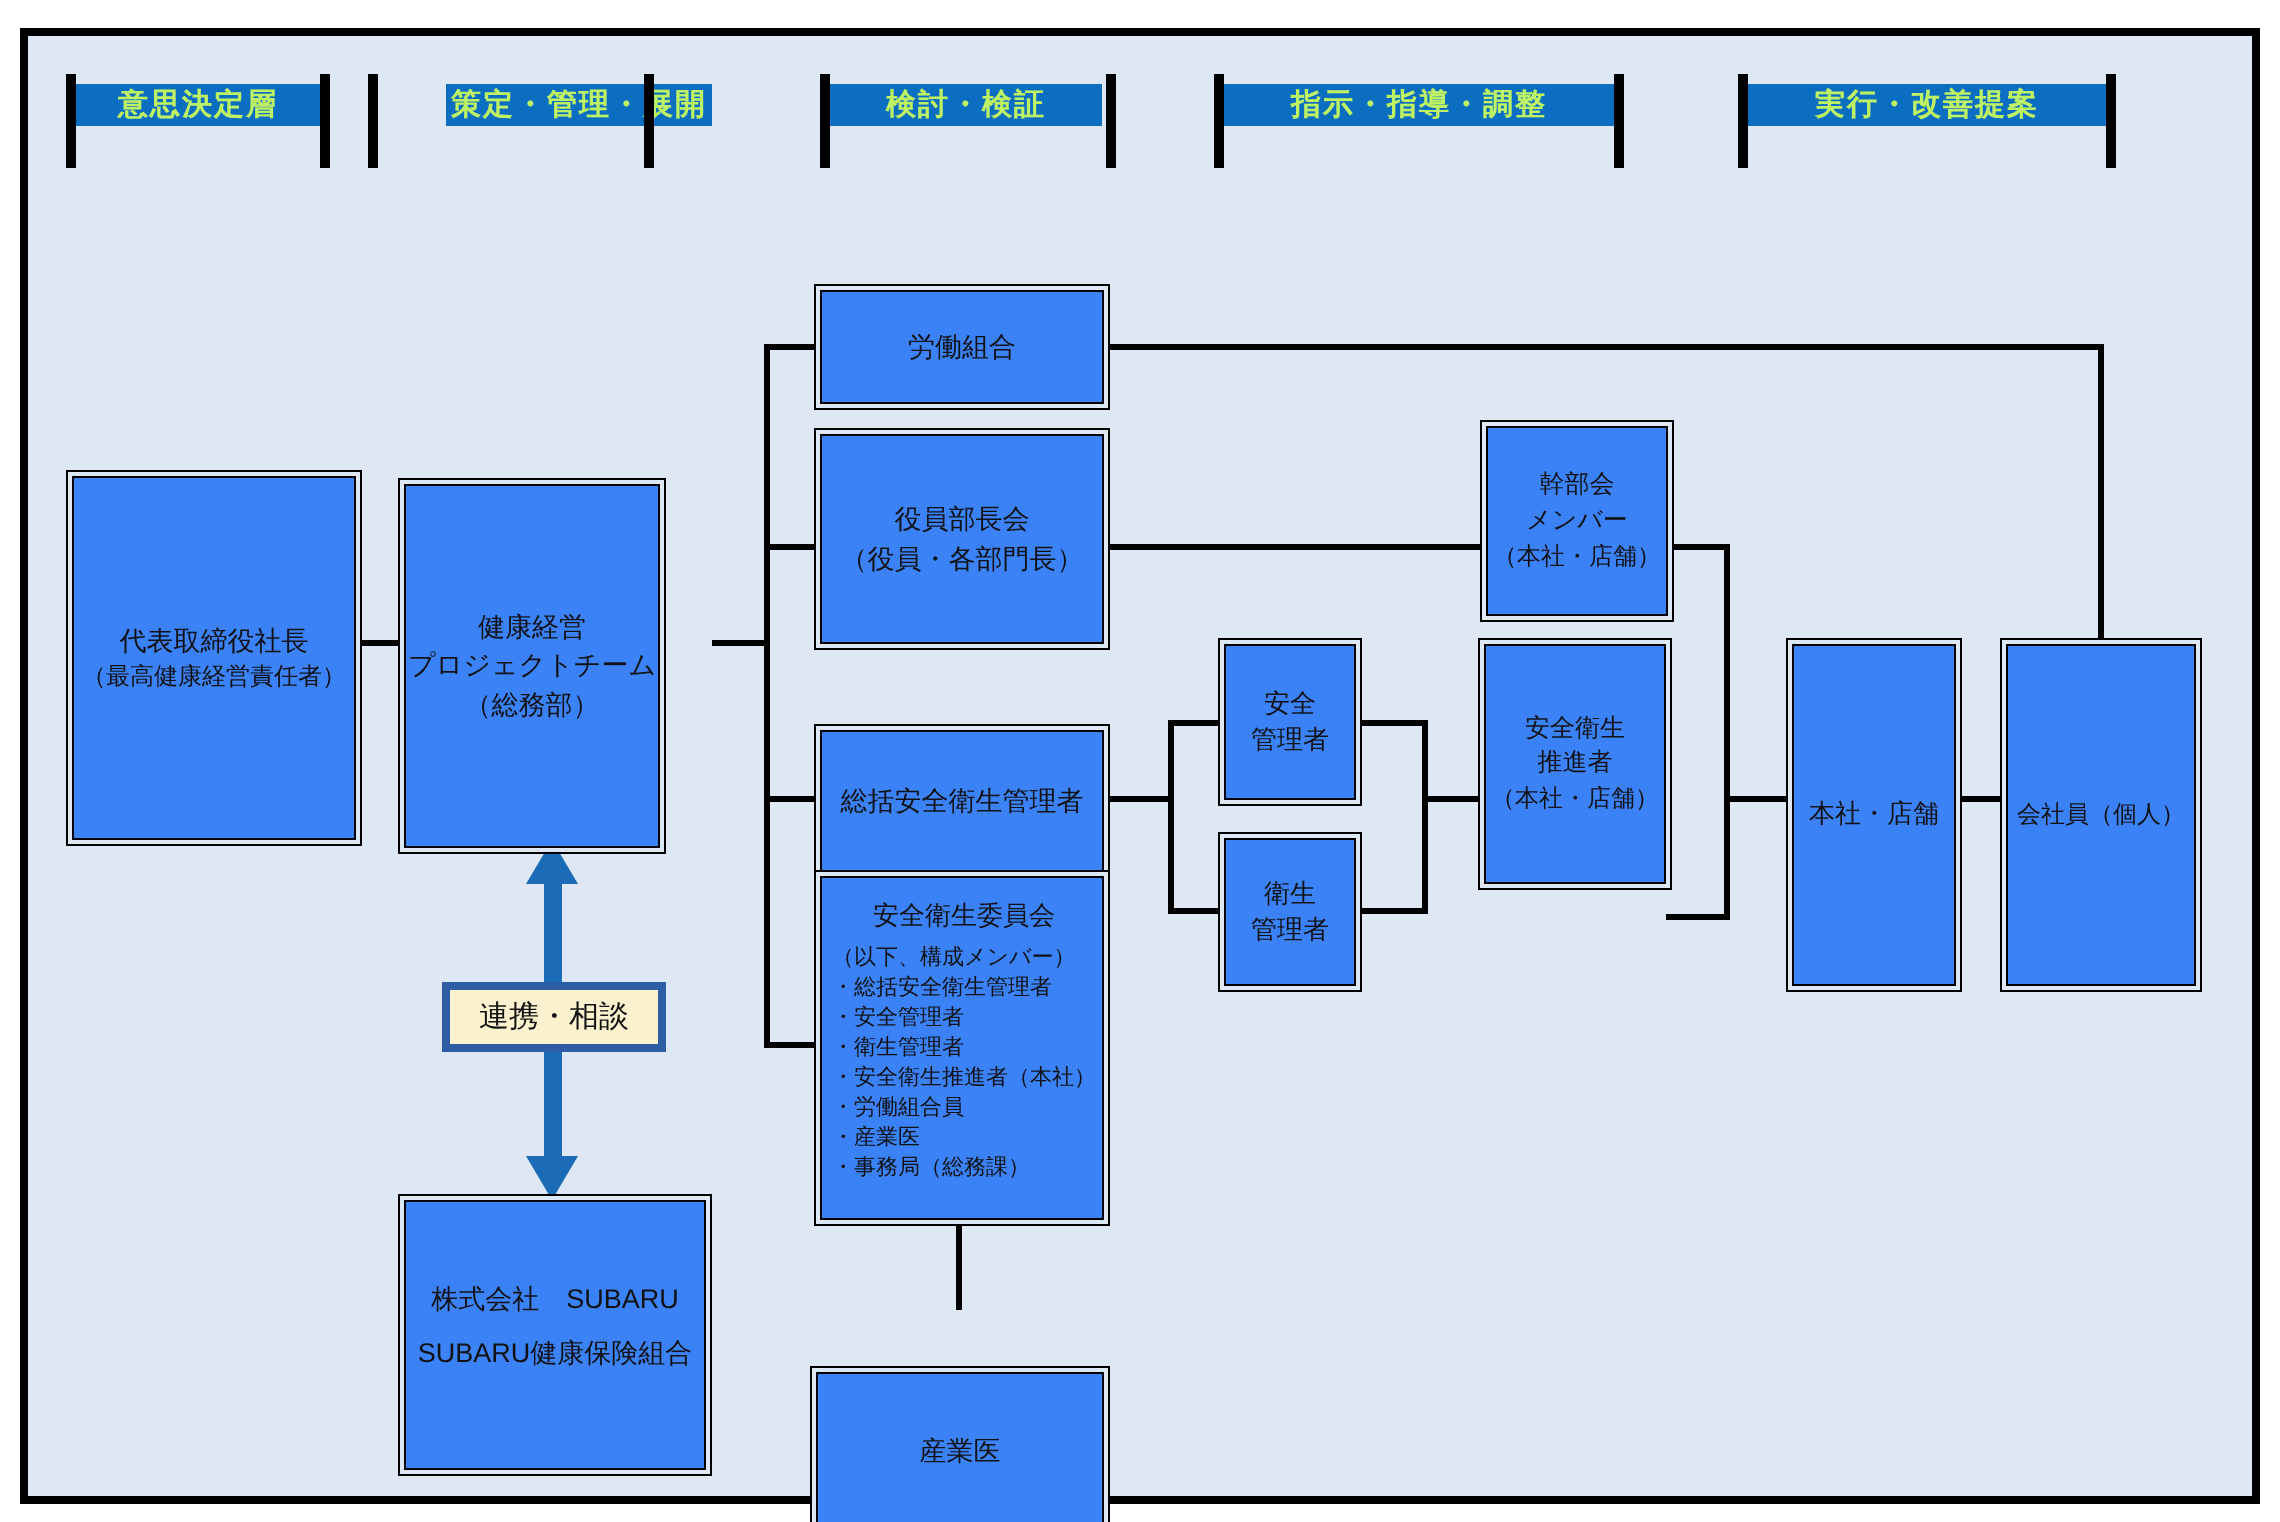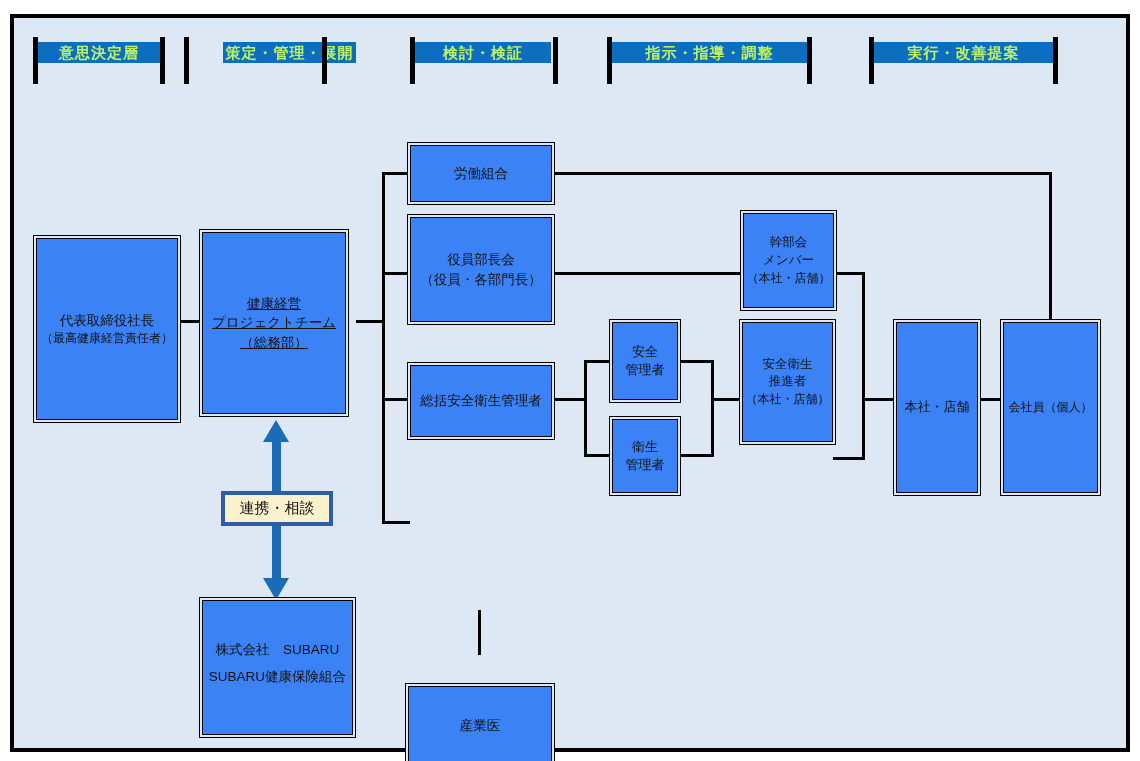--- a/index.html
+++ b/index.html
@@ -47,21 +47,21 @@
   #ln-comm-doctor{left:478px;top:610px;height:45px;}
 
   
   .box{position:absolute;background:#3b82f6;border:1.5px solid #000;box-sizing:border-box;
        box-shadow:0 0 0 2px #dde8f4,0 0 0 3px #000;
        display:flex;flex-direction:column;justify-content:center;align-items:center;
        text-align:center;font-size:13.5px;line-height:1.42;white-space:nowrap;}
   .fs12{font-size:12px;}
   .fs115{font-size:12px;}
   #b-ceo{left:36px;top:238px;width:142px;height:182px;}
-  #b-pj{left:202px;top:232px;width:144px;height:182px;text-decoration:underline;}
+  #b-pj{left:202px;top:242px;width:128px;height:182px;}
   #b-union{left:410px;top:145px;width:142px;height:57px;}
   #b-exec{left:410px;top:217px;width:142px;height:105px;}
   #b-chief{left:410px;top:365px;width:142px;height:72px;}
   #b-comm{left:410px;top:438px;width:142px;height:172px;justify-content:flex-start;
           align-items:stretch;padding:10px 3px 0 5px;}
   #b-comm .comm-title{text-align:center;font-size:13px;margin-bottom:5px;}
   #b-comm .comm-item{text-align:left;font-size:11px;line-height:15px;}
   #b-doctor{left:408px;top:686px;width:144px;height:80px;}
   #b-safety{left:612px;top:322px;width:66px;height:78px;font-size:13px;}
   #b-hygiene{left:612px;top:419px;width:66px;height:74px;font-size:13px;}
@@ -155,20 +155,31 @@
 
   <div class="box" id="b-exec">
     <div>役員部長会</div>
     <div>（役員・各部門長）</div>
   </div>
 
   <div class="box" id="b-chief">
     <div>総括安全衛生管理者</div>
   </div>
 
+  <div class="box" id="b-comm">
+    <div class="comm-title">安全衛生委員会</div>
+    <div class="comm-item">（以下、構成メンバー）</div>
+    <div class="comm-item">・総括安全衛生管理者</div>
+    <div class="comm-item">・安全管理者</div>
+    <div class="comm-item">・衛生管理者</div>
+    <div class="comm-item">・安全衛生推進者（本社）</div>
+    <div class="comm-item">・労働組合員</div>
+    <div class="comm-item">・産業医</div>
+    <div class="comm-item">・事務局（総務課）</div>
+  </div>
 
   <div class="box" id="b-doctor">
     <div>産業医</div>
   </div>
 
   <div class="box" id="b-safety">
     <div>安全</div>
     <div>管理者</div>
   </div>
 

